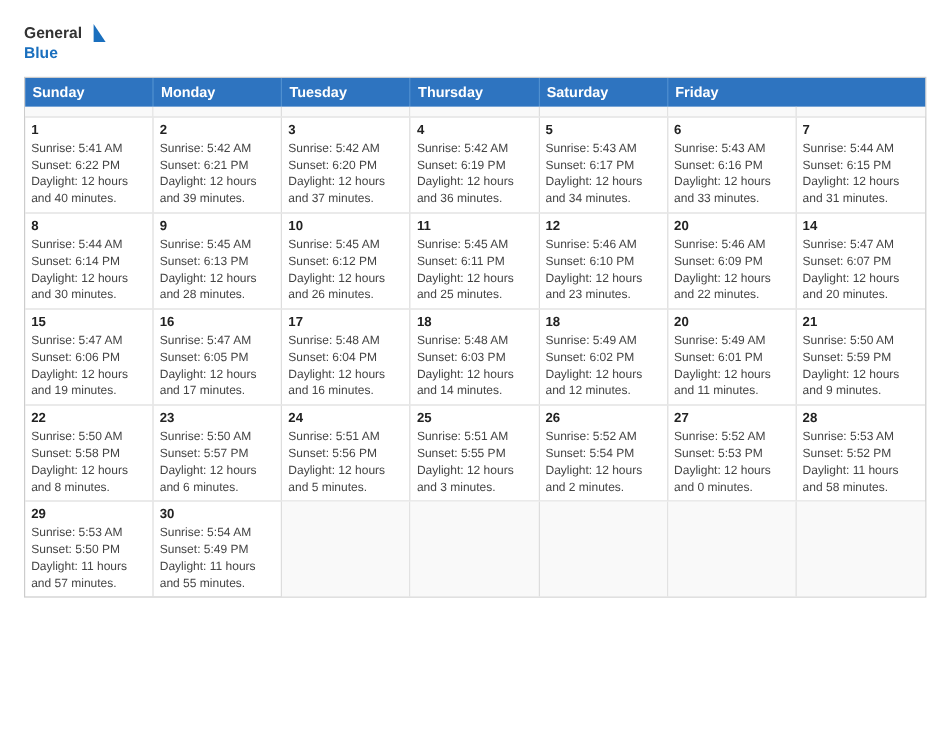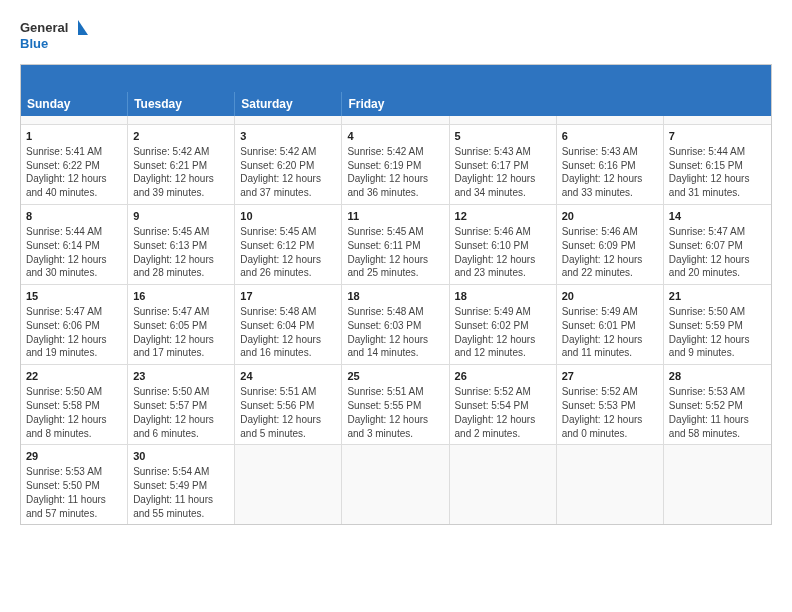--- a/index.html
+++ b/index.html
@@ -51,21 +51,20 @@
       grid-template-columns: repeat(7, 1fr);
       background-color: #2e74c0;
     }
     .cal-header-cell {
       color: #fff;
       font-size: 12px;
       font-weight: bold;
       padding: 5px 6px;
       border-right: 1px solid #5090d0;
       text-align: left;
-      margin-top: 27px;
     }
     .cal-header-cell:last-child { border-right: none; }
     .cal-body {
       flex: 1;
       display: flex;
       flex-direction: column;
     }
     .cal-row {
       display: grid;
       grid-template-columns: repeat(7, 1fr);
@@ -110,21 +109,23 @@
 </div>
     <div class="title-block">
       <div class="main-title"></div>
       <div class="subtitle"></div>
     </div>
   </div>
 
   <div class="calendar">
     <div class="cal-header">
       <div class="cal-header-cell">Sunday</div>
+      <div class="cal-header-cell">Monday</div>
       <div class="cal-header-cell">Tuesday</div>
+      <div class="cal-header-cell">Thursday</div>
       <div class="cal-header-cell">Saturday</div>
       <div class="cal-header-cell">Friday</div>
     </div>
     <div class="cal-body" id="cal-body">
     <div class="cal-row">
           <div class="cal-cell empty"></div>
           <div class="cal-cell empty"></div>
           <div class="cal-cell empty"></div>
           <div class="cal-cell empty"></div>
           <div class="cal-cell empty"></div>

